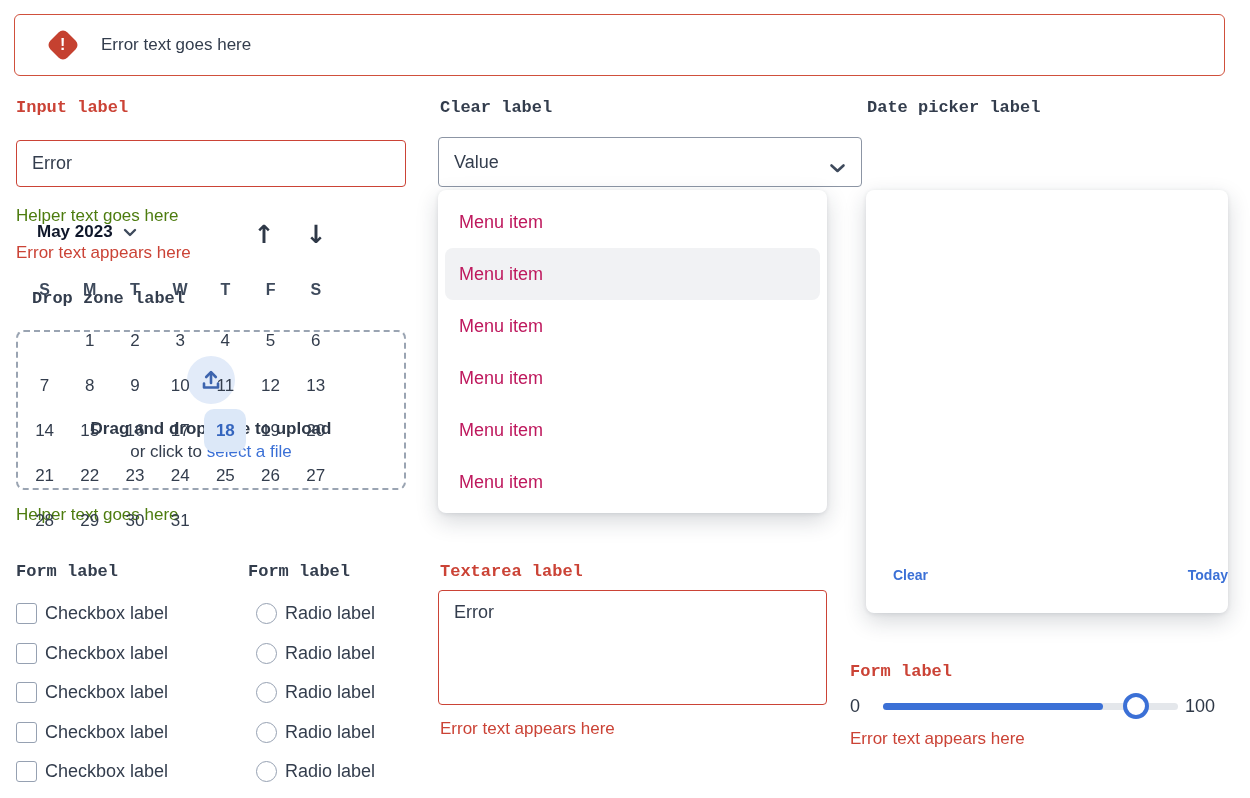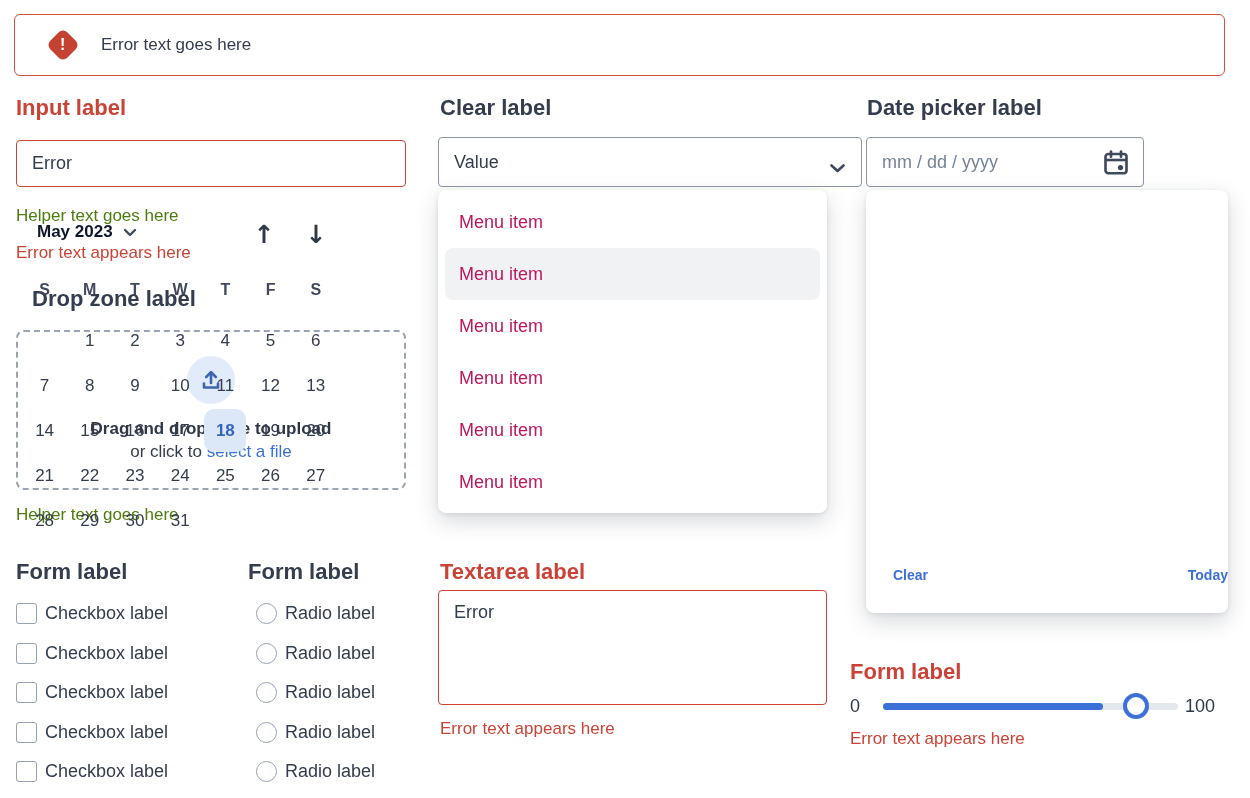--- a/index.html
+++ b/index.html
@@ -9,21 +9,21 @@
   .abs { position:absolute; }
 
   
   #banner { left:14px; top:14px; width:1211px; height:62px; border:1.5px solid #D0503C; border-radius:6px; display:flex; align-items:center; background:#fff; }
   .diamond-wrap { margin-left:34px; width:28px; height:28px; position:relative; flex:0 0 auto; }
   .diamond { position:absolute; inset:2px; background:#C54130; border-radius:6px; transform:rotate(45deg); display:flex; align-items:center; justify-content:center; }
   .diamond span { transform:rotate(-45deg); color:#fff; font-weight:700; font-size:16px; line-height:1; }
   .banner-text { margin-left:24px; font-size:17px; font-weight:500; color:#333D4D; }
 
   
-  .field-label { font-size:22px; font-weight:700; color:#333D4D; line-height:22px; }
+  .field-label { font-size:17px; font-weight:700; color:#333D4D; line-height:22px;font-family:Liberation Mono, monospace; }
   .field-label.red { color:#CB4336; }
   .helper { font-size:17px; color:#4d7c0f; line-height:22px; }
   .error-text { font-size:17px; color:#CB4336; line-height:22px; }
   .text-box { background:#fff; border-radius:4px; display:flex; align-items:center; padding:0 15px; font-size:18px; color:#333D4D; }
   .err-border { border:1.5px solid #CB4336; }
   .norm-border { border:1.5px solid #8C95A4; }
 
   
   #input-label { left:16px; top:97px; }
   #input-box { left:16px; top:140px; width:390px; height:47px; }
@@ -195,32 +195,20 @@
     <div class="menu-item">Menu item</div>
   </div>
 
   <div class="abs field-label red" id="ta-label">Textarea label</div>
   <div class="abs text-box err-border" id="textarea">
     <span>Error</span>
   </div>
   <div class="abs error-text" id="ta-error">Error text appears here</div>
 
   <div class="abs field-label" id="date-label">Date picker label</div>
-  <div class="abs text-box norm-border" id="date-input">
-    <span class="placeholder">mm / dd / yyyy</span>
-    <span class="cal-icon">
-      <svg width="30" height="30" viewBox="0 0 24 24" fill="none">
-        <rect x="3.6" y="4.8" width="16.8" height="15.4" rx="2.2" stroke="#3E4A5C" stroke-width="2.1"></rect>
-        <path d="M8 2.8 V7" stroke="#3E4A5C" stroke-width="2.1" stroke-linecap="round"></path>
-        <path d="M16 2.8 V7" stroke="#3E4A5C" stroke-width="2.1" stroke-linecap="round"></path>
-        <path d="M4 9.6 H20" stroke="#3E4A5C" stroke-width="2.1"></path>
-        <circle cx="15.6" cy="15.6" r="2.1" fill="#3E4A5C"></circle>
-      </svg>
-    </span>
-  </div>
 
   <div class="abs" id="cal-panel"></div>
   <div class="abs cal-month">
     <span>May 2023</span>
     <svg width="14" height="9" viewBox="0 0 14 9" fill="none">
         <path d="M2 2 L7 7 L12 2" stroke="#3E4A5C" stroke-width="2.4" stroke-linecap="round" stroke-linejoin="round"></path>
       </svg>
   </div>
   <div class="abs cal-arrow" id="cal-prev">↑</div>
   <div class="abs cal-arrow" id="cal-next">↓</div>

